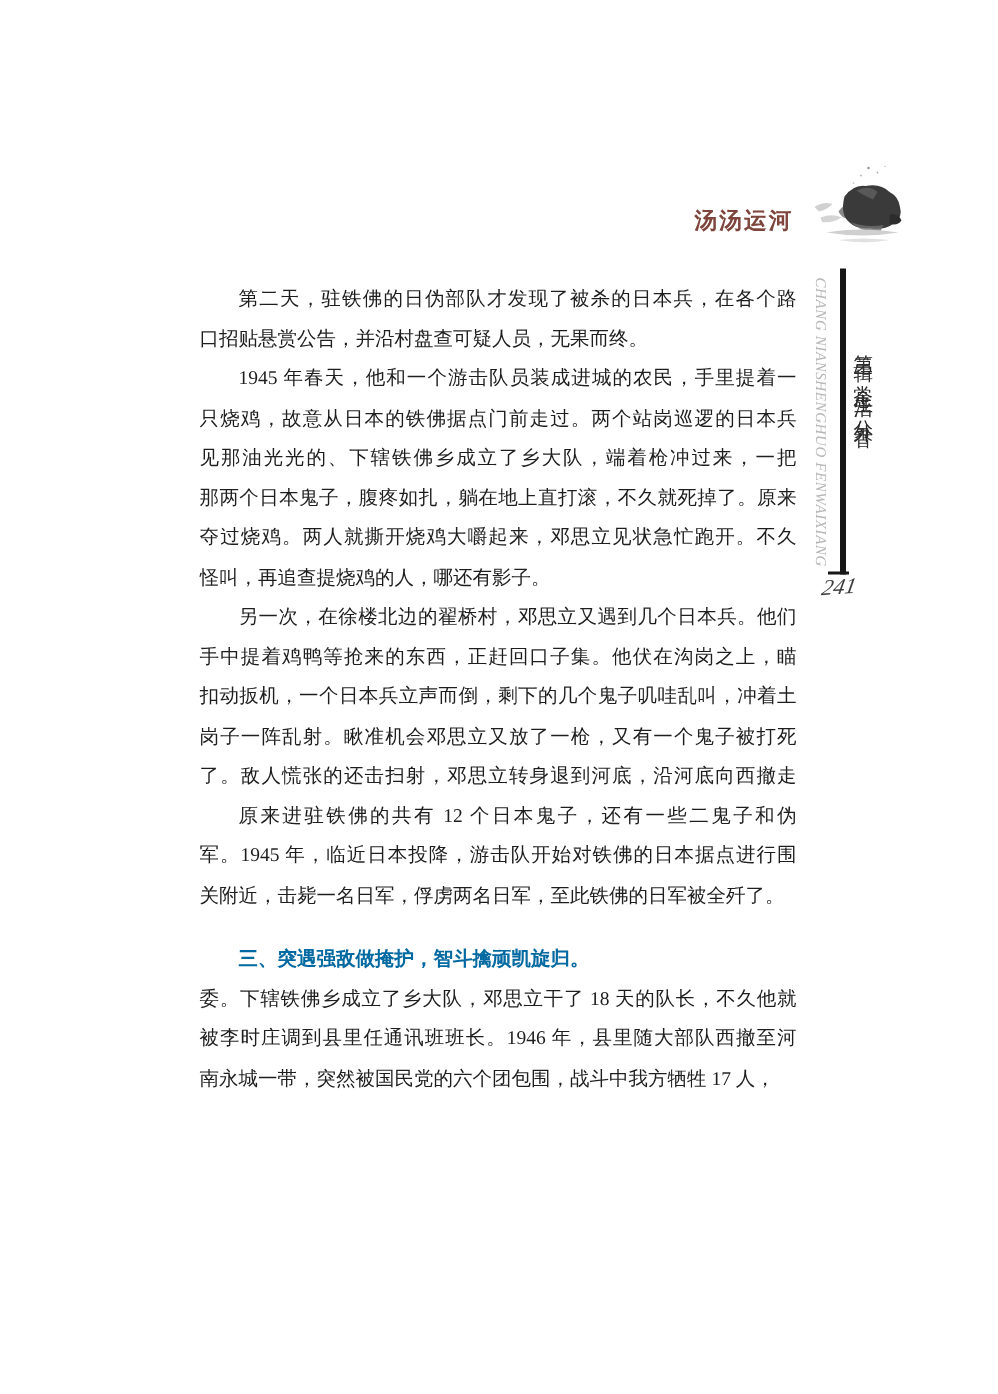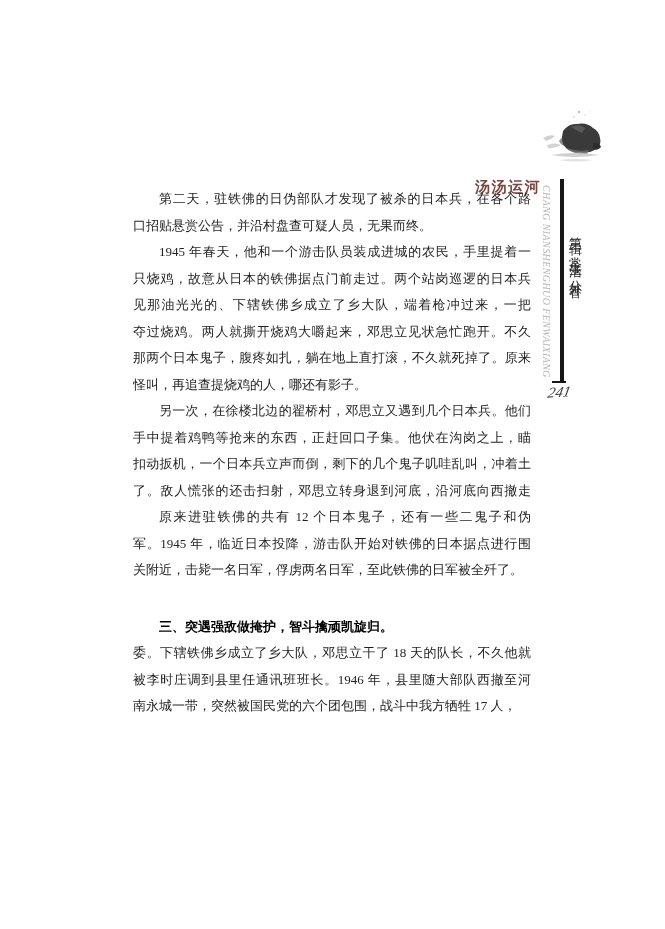--- a/index.html
+++ b/index.html
@@ -4,40 +4,40 @@
 <style>
   html,body{margin:0;padding:0;}
   body{
     width:665px;height:929px;background:#ffffff;position:relative;overflow:hidden;
     font-family:"Liberation Serif","DejaVu Serif",serif;
   }
   .page{position:absolute;inset:0;background:#ffffff;}
 
   
   .book-title{
-    position:absolute;top:138px;left:341px;width:200px;text-align:right;
+    position:absolute;top:138px;left:329px;width:200px;text-align:right;
     font-family:"Liberation Sans","DejaVu Sans",sans-serif;
-    font-weight:bold;font-size:15px;letter-spacing:1.5px;color:#7d453c;margin-top:40px;
+    font-weight:bold;font-size:15px;letter-spacing:1.5px;color:#7d453c;
   }
   .painting{position:absolute;left:541px;top:108px;width:72px;height:58px;}
 
   
   .body-text{
     position:absolute;left:133px;top:186px;width:398px;
     font-size:13px;color:#1e1e1e;
   }
   .line{
     height:26.5px;line-height:26.5px;overflow:hidden;
     text-align:justify;text-align-last:justify;
   }
   .line.indent{text-indent:26px;}
   .line.final{text-align-last:left;}
   .line.heading{
     font-family:"Liberation Sans","DejaVu Sans",sans-serif;
-    font-weight:bold;color:#000000;text-align-last:left;margin-top:30px;
+    font-weight:bold;color:#0369a1;text-align-last:left;margin-top:16px;
   }
 
   
   .pinyin{
     position:absolute;left:541px;top:185px;height:202px;
     writing-mode:vertical-rl;text-orientation:sideways;
     font-style:italic;font-size:10px;letter-spacing:0.4px;
     color:#b6b6b6;font-family:"Liberation Serif","DejaVu Serif",serif;
     white-space:nowrap;
   }
@@ -83,26 +83,27 @@
       <path d="M18 52 q16 -2 34 0 q-16 3 -34 0 z" fill="#e1e1e1"></path>
     </svg>
   </div>
 
   <div class="body-text" style="color: rgb(30, 30, 30);">
       <div class="line indent">第二天，驻铁佛的日伪部队才发现了被杀的日本兵，在各个路</div>
       <div class="line final">口招贴悬赏公告，并沿村盘查可疑人员，无果而终。</div>
       <div class="line indent">1945 年春天，他和一个游击队员装成进城的农民，手里提着一</div>
       <div class="line">只烧鸡，故意从日本的铁佛据点门前走过。两个站岗巡逻的日本兵</div>
       <div class="line">见那油光光的、下辖铁佛乡成立了乡大队，端着枪冲过来，一把</div>
+      <div class="line">那两个日本鬼子，腹疼如扎，躺在地上直打滚，不久就死掉了。原来</div>
       <div class="line">夺过烧鸡。两人就撕开烧鸡大嚼起来，邓思立见状急忙跑开。不久</div>
-      <div class="line">那两个日本鬼子，腹疼如扎，躺在地上直打滚，不久就死掉了。原来</div>
       <div class="line final">怪叫，再追查提烧鸡的人，哪还有影子。</div>
       <div class="line indent">另一次，在徐楼北边的翟桥村，邓思立又遇到几个日本兵。他们</div>
       <div class="line">手中提着鸡鸭等抢来的东西，正赶回口子集。他伏在沟岗之上，瞄准，</div>
       <div class="line">扣动扳机，一个日本兵立声而倒，剩下的几个鬼子叽哇乱叫，冲着土</div>
+      <div class="line">岗子一阵乱射。瞅准机会邓思立又放了一枪，又有一个鬼子被打死</div>
       <div class="line final">了。敌人慌张的还击扫射，邓思立转身退到河底，沿河底向西撤走了。</div>
       <div class="line indent">原来进驻铁佛的共有 12 个日本鬼子，还有一些二鬼子和伪</div>
       <div class="line">军。1945 年，临近日本投降，游击队开始对铁佛的日本据点进行围</div>
       <div class="line final">关附近，击毙一名日军，俘虏两名日军，至此铁佛的日军被全歼了。</div>
       <div class="line heading indent final">三、突遇强敌做掩护，智斗擒顽凯旋归。</div>
       <div class="line">委。下辖铁佛乡成立了乡大队，邓思立干了 18 天的队长，不久他就</div>
       <div class="line">被李时庄调到县里任通讯班班长。1946 年，县里随大部队西撤至河</div>
       <div class="line final">南永城一带，突然被国民党的六个团包围，战斗中我方牺牲 17 人，</div>
     </div>
 

